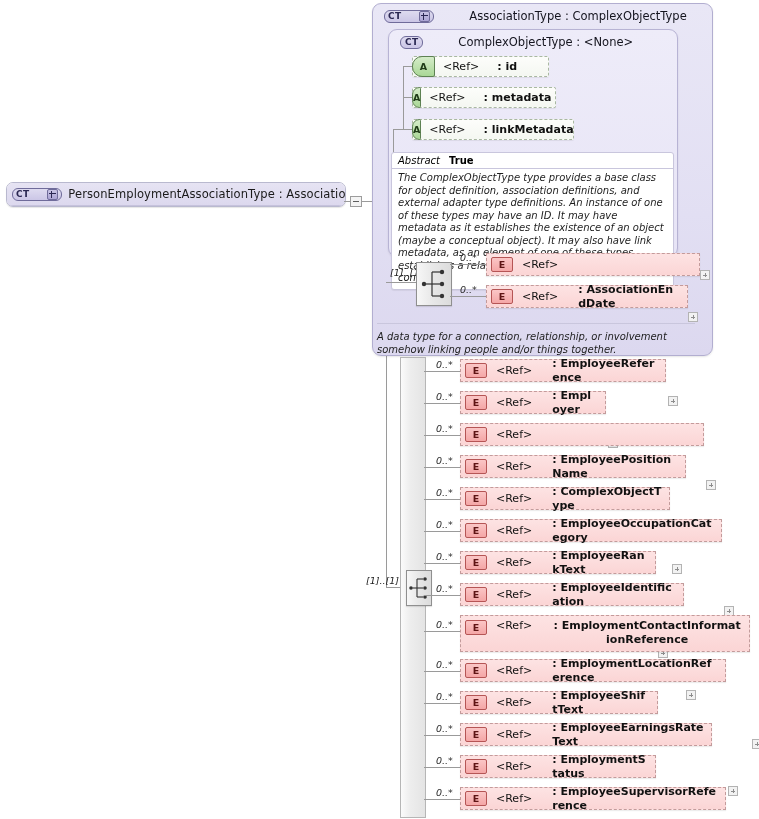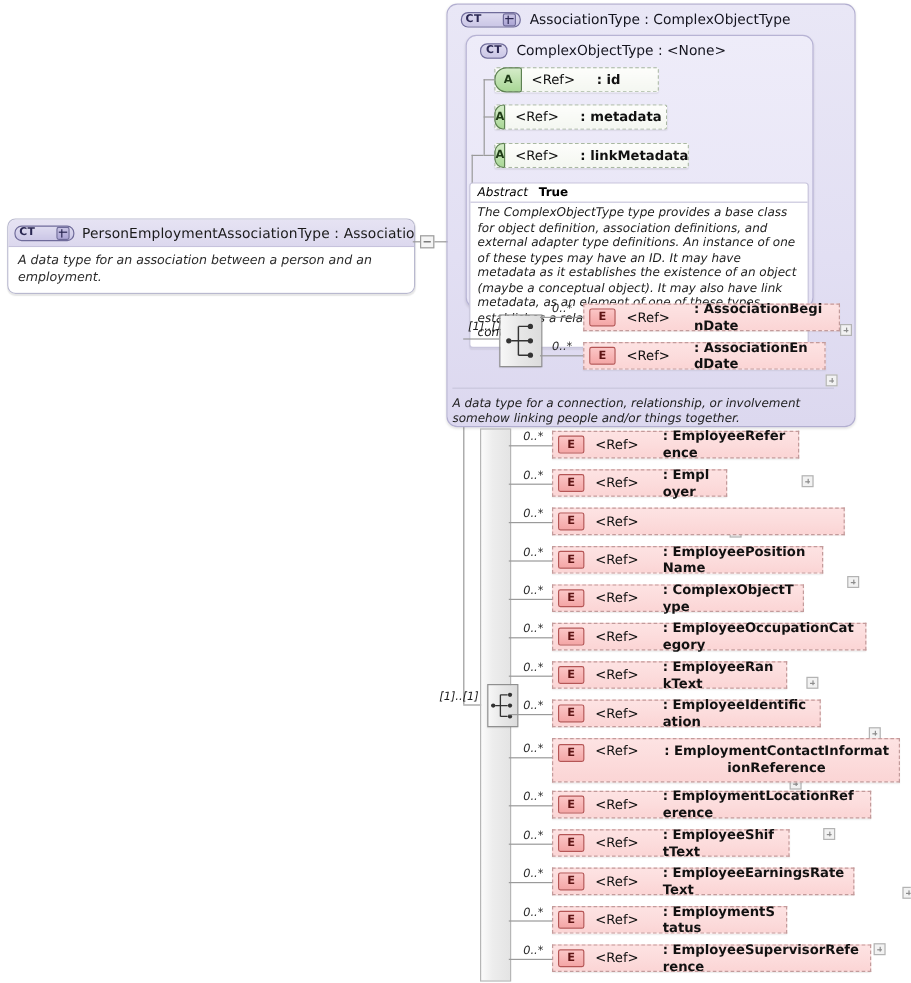--- a/index.html
+++ b/index.html
@@ -53,21 +53,21 @@
   .container{
     border:1px solid #b2aed0;border-radius:9px;
     background:linear-gradient(to bottom,#e9e7f6 0%,#e2dff3 60%,#dcd8ef 100%);
     box-shadow:0 1px 2px rgba(0,0,0,.10);
   }
   .container.inner{
     background:linear-gradient(to bottom,#eeecf9 0%,#e7e4f6 100%);
     border-color:#b7b3d4;
   }
   .cnt-head{display:flex;align-items:center;gap:7px;padding:4px 7px 2px 7px;}
-  .cnt-title{font-size:11.5px;color:#14141e;white-space:nowrap;}
+  .cnt-title{font-size:11.5px;color:#14141e;white-space:nowrap;margin-left:28px;}
 
   
   .attr-row{
     display:flex;align-items:stretch;
     border:1px dashed #a9b8a2;
     background:linear-gradient(to bottom,#fdfdfb 0%,#f4f7f1 100%);
     border-radius:2px;
     box-shadow:0 1px 1px rgba(0,0,0,.07);
     height:21px;box-sizing:border-box;
   }
@@ -156,21 +156,20 @@
 <body>
 
 <div class="abs typebox" style="left:6px;top:182px;width:338px;">
   <div class="tb-head">
     <span class="badge-ct">
       <span class="lbl">CT</span>
       <span class="plus"></span>
     </span>
     <span class="tb-title">PersonEmploymentAssociationType : AssociationType</span>
   </div>
-  <div class="tb-desc">A data type for an association between a person and an employment.</div>
 </div>
 
 <div class="abs minusbox" style="left:350px;top:196px;"></div>
 <div class="abs hline" style="left:344px;top:201px;width:6px;"></div>
 <div class="abs hline" style="left:362px;top:201px;width:24px;"></div>
 <div class="abs vline" style="left:386px;top:135px;height:452px;"></div>
 <div class="abs hline" style="left:386px;top:135px;width:24px;"></div>
 <div class="abs hline" style="left:386px;top:587px;width:28px;"></div>
 
 <div class="abs container" style="left:372px;top:3px;width:339px;height:351px;"></div>
@@ -258,21 +257,20 @@
 </div>
 
 <div class="abs hline" style="left:450px;top:264px;width:36px;"></div>
 <div class="abs card" style="left:460px;top:252px;">0..*</div>
 <div class="abs el-row" style="left:486px;top:253px;width:214px;height:23px;">
   <div class="el-badge">
       <span>E</span>
     </div>
   <div class="el-txt">
     <span class="ref">&lt;Ref&gt;</span>
-    <span class="nm">: AssociationBeginDate</span>
   </div>
 </div>
 <div class="abs plusbox" style="left:700px;top:259px;"></div>
 
 <div class="abs hline" style="left:450px;top:296px;width:36px;"></div>
 <div class="abs card" style="left:460px;top:284px;">0..*</div>
 <div class="abs el-row" style="left:486px;top:285px;width:202px;height:23px;">
   <div class="el-badge">
       <span>E</span>
     </div>

